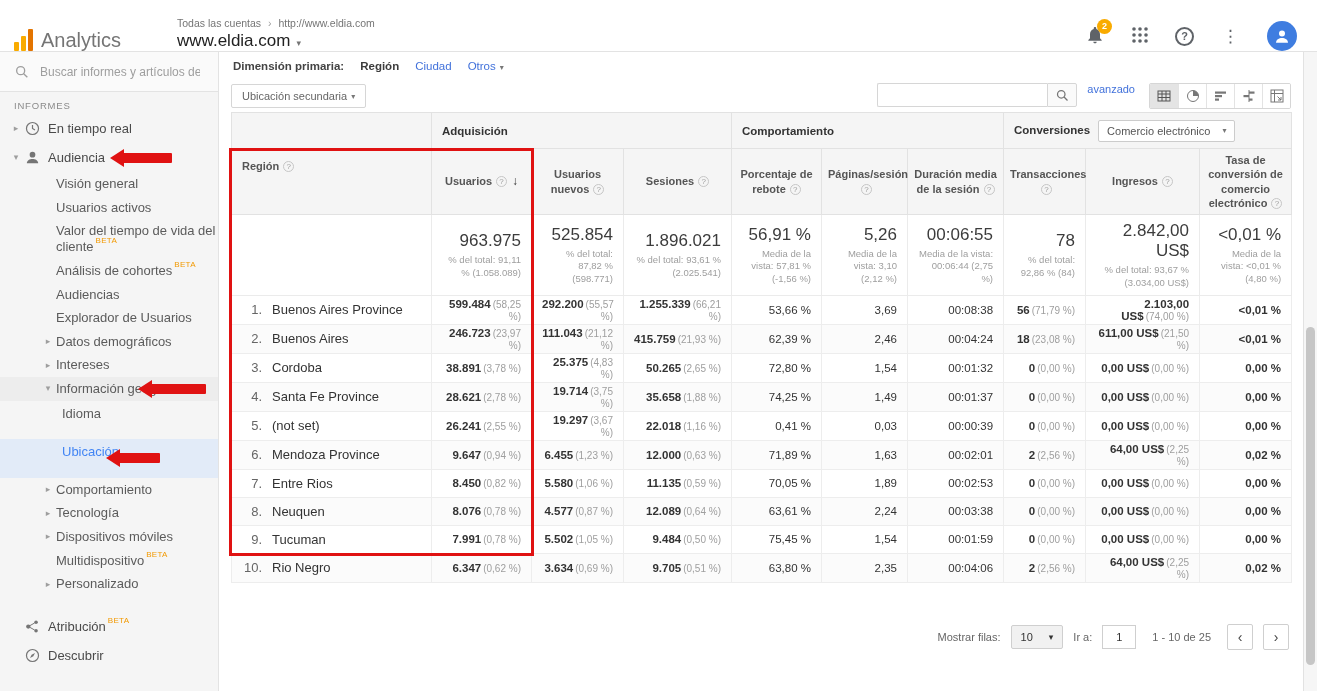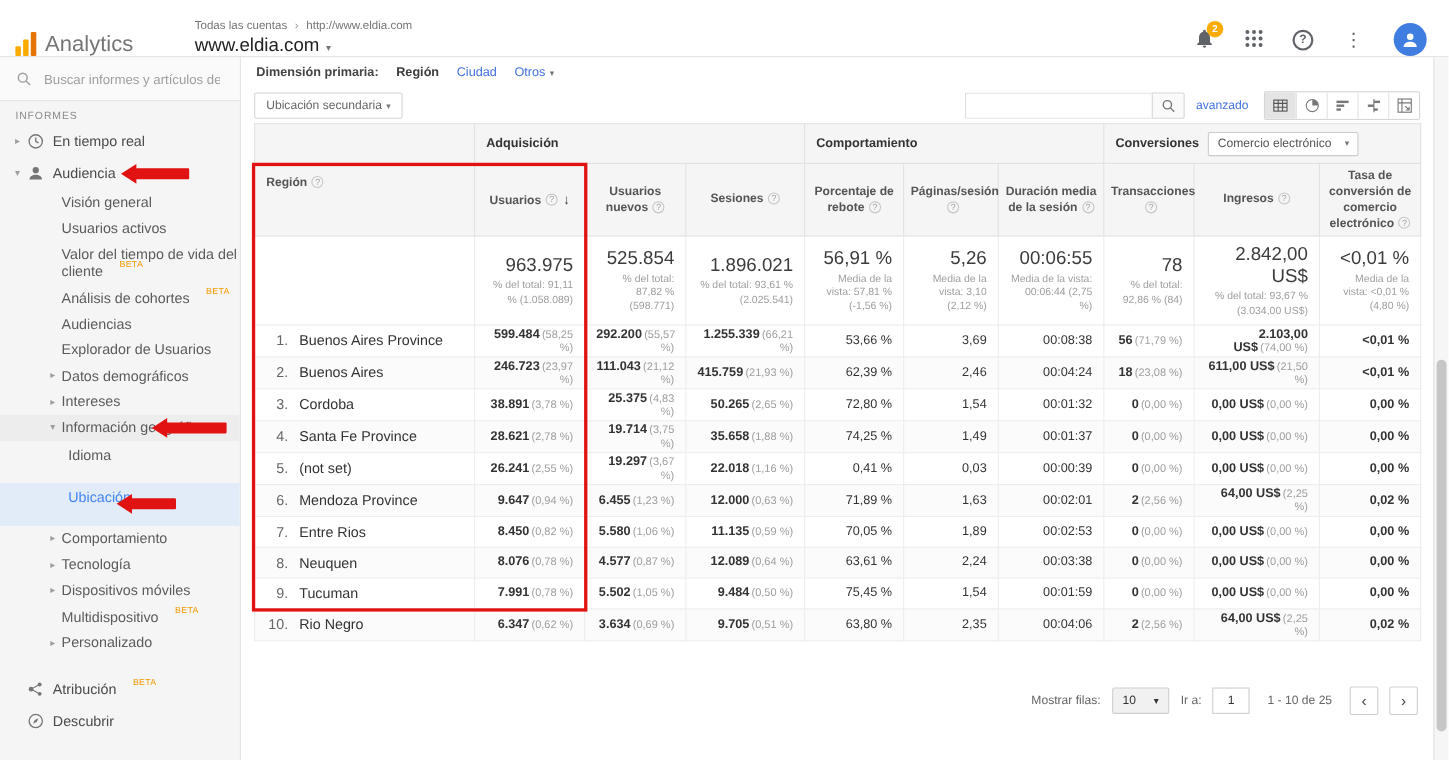--- a/index.html
+++ b/index.html
@@ -40,21 +40,21 @@
 .nav-item.lvl0{padding:6px 0 6px 8px;color:#4a4a4a}
 .nav-item.lvl1{padding:4px 0 4px 40px}
 .nav-item.lvl2{padding:5px 0 18px 46px}
 .nav-item .chev{width:16px;flex:0 0 16px;color:#9e9e9e;font-size:9px;text-align:center}
 .nav-item .nicon{width:24px;flex:0 0 24px;display:flex;align-items:center}
 .nav-item .nlabel{flex:1;padding-right:2px}
 .nav-item.selected{background:#e2ebf8}
 .nav-item.selected .nlabel{color:#4285f4}
 .nav-item.shaded{background:#ededed}
 .nav-item.gap-top{margin-top:16px}
-.beta{color:#f29900;font-size:8px;margin-left:15px;position:relative;top:-3px;letter-spacing:.3px}
+.beta{color:#f29900;font-size:8px;margin-left:2px;position:relative;top:-3px;letter-spacing:.3px}
 
 
 .red-arrow{position:absolute;top:50%;transform:translateY(-50%);height:20px;z-index:5;pointer-events:none}
 .red-arrow .tip{position:absolute;left:0;top:50%;margin-top:-9px;width:0;height:0;border-top:9px solid transparent;border-bottom:9px solid transparent;border-right:14px solid #e01212}
 .red-arrow .shaft{position:absolute;left:13px;right:0;top:50%;margin-top:-5px;height:10px;background:#e01212;border-radius:1px}
 [data-name="sidebar-item-audience"] .red-arrow{left:110px;width:62px}
 [data-name="sidebar-item-geo"] .red-arrow{left:138px;width:68px}
 [data-name="sidebar-item-ubicacion"] .red-arrow{left:106px;width:54px}
 
 
@@ -69,21 +69,21 @@
 
 .dim-row{height:28px;flex:0 0 28px;display:flex;align-items:center;gap:16px;padding-left:14px;font-size:11.5px}
 .dim-label{font-weight:bold;color:#444}
 .dim-opt{cursor:pointer}
 .dim-opt.active{color:#3c3c3c;font-weight:bold}
 .link{color:#4272db}
 .caret{font-size:8px;color:#777;margin-left:4px}
 
 .toolbar{height:32px;flex:0 0 32px;display:flex;align-items:center;gap:10px;padding:0 12px}
 .sec-dim{height:24px;background:#fff;border:1px solid #d6d6d6;border-radius:2px;font-family:"Liberation Sans",sans-serif;font-size:11px;color:#666;padding:0 10px;display:flex;align-items:center;cursor:pointer}
-.tb-right{margin-left:auto;display:flex;align-items:center}
+.tb-right{margin-left:auto;display:flex;}
 .tb-search{width:170px;height:24px;border:1px solid #d6d6d6;border-right:none;border-radius:2px 0 0 2px;background:#fff;outline:none;padding:0 6px;font-family:"Liberation Sans",sans-serif}
 .tb-search-btn{width:30px;height:24px;border:1px solid #d6d6d6;background:#fafafa;border-radius:0 2px 2px 0;display:flex;align-items:center;justify-content:center;cursor:pointer}
 .adv{color:#4272db;font-size:11px;margin:0 14px 0 10px;cursor:pointer;text-decoration:none}
 .view-group{display:flex;border:1px solid #d6d6d6;border-radius:2px;overflow:hidden}
 .vbtn{width:28px;height:24px;display:flex;align-items:center;justify-content:center;background:#fff;border:none;border-left:1px solid #e3e3e3;cursor:pointer}
 .vbtn:first-child{border-left:none}
 .vbtn.active{background:#e4e4e4}
 
 
 .table-wrap{margin:0 12px;position:relative;flex:0 0 auto}

